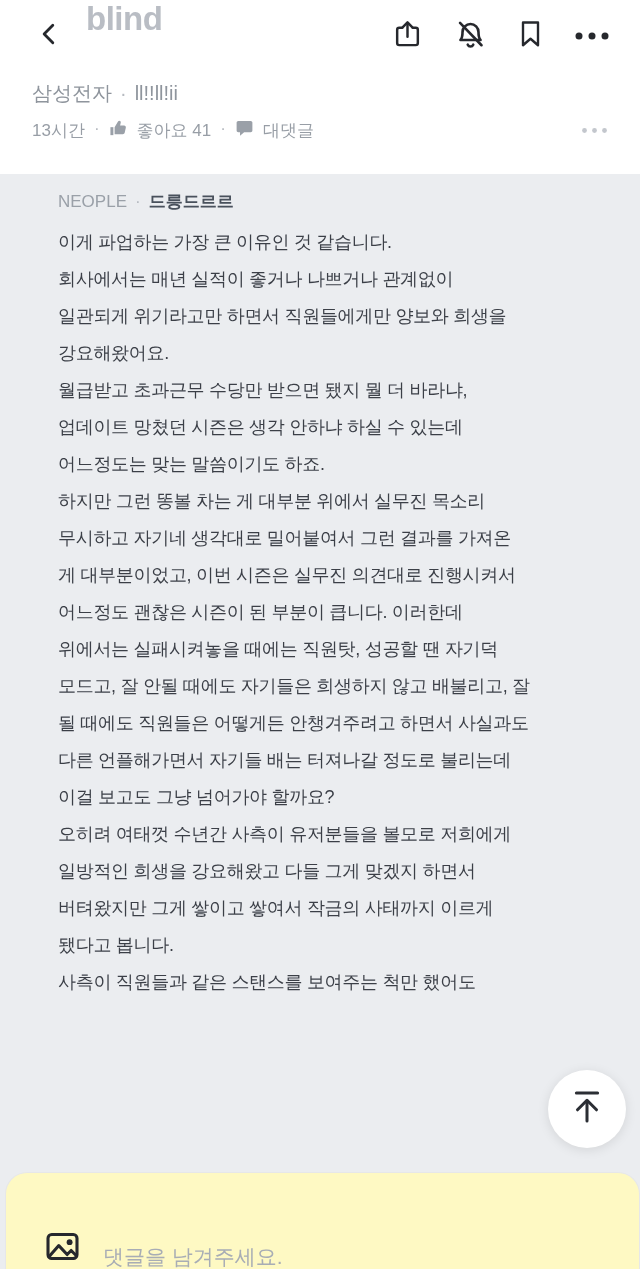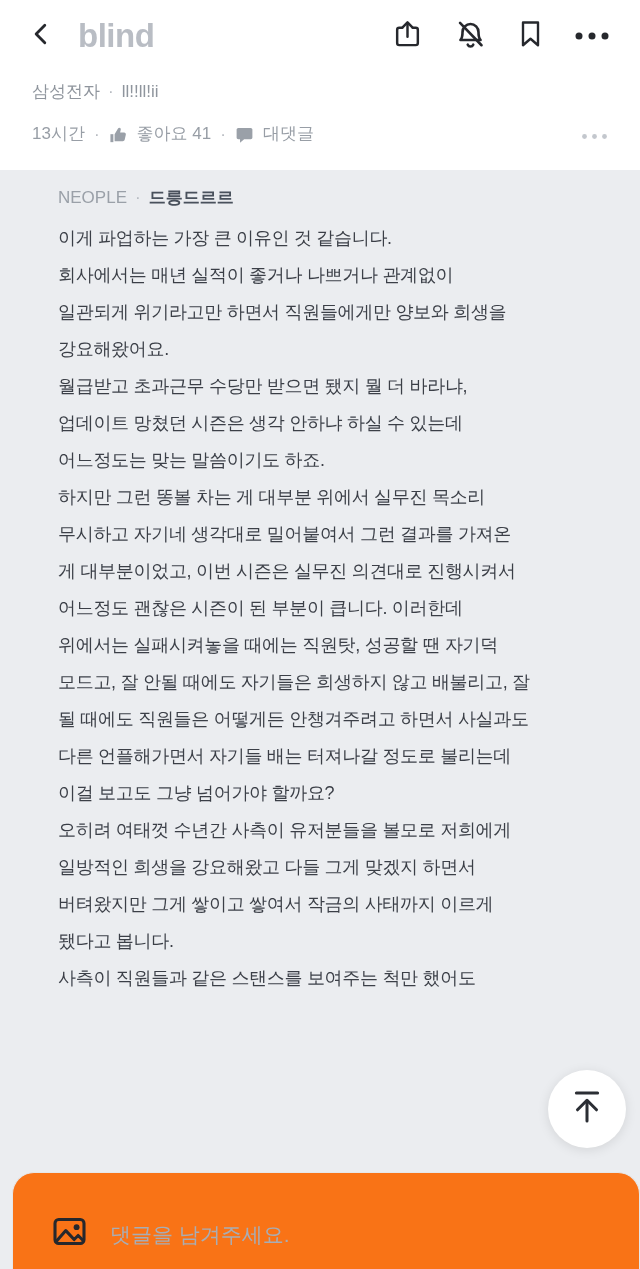--- a/index.html
+++ b/index.html
@@ -15,58 +15,58 @@
     overflow: hidden;
     display: flex;
     flex-direction: column;
   }
 
   
   .topbar {
     height: 72px;
     padding: 0 30px 0 28px;
     display: flex;
-    align-items: center;
     flex: 0 0 auto;
+    margin-left: 8px;
   }
   .back-btn { display: flex; align-items: center; cursor: pointer; }
   .logo {
     margin-left: 24px;
     font-size: 33px;
     font-weight: 700;
     letter-spacing: -0.5px;
     color: #b9bdc4;
   }
   .topbar-spacer { flex: 1; }
   .topbar-icons { display: flex; align-items: center; gap: 31px; }
   .topbar-icons .icon-btn { display: flex; align-items: center; cursor: pointer; }
 
   
   .post { padding: 0 32px; flex: 0 0 auto; }
   .post-author-row {
     margin-top: 8px;
     display: flex;
     align-items: center;
     gap: 8px;
-    font-size: 17px;
+    font-size: 20px;
     color: #8f959d;
   }
   .post-body {
     margin-top: 13px;
     font-size: 21px;
     line-height: 37px;
     letter-spacing: -0.3px;
     color: #3b3f47;
     white-space: pre;
   }
   .post-meta {
     margin-top: 12px;
     height: 30px;
     display: flex;
-    align-items: flex-end;
+    align-items: flex-start;
     gap: 9px;
     font-size: 17px;
     color: #989ea6;
   }
   .meta-icon { display: flex; align-items: center; }
   .meta-spacer { flex: 1; }
   .meta-more { display: flex; align-items: center; cursor: pointer; }
   .dot-sep { color: #b6bac0; }
 
   
@@ -107,31 +107,31 @@
     display: flex;
     align-items: center;
     justify-content: center;
     cursor: pointer;
     z-index: 5;
   }
 
   
   .composer {
     position: absolute;
-    left: 12px;
+    left: 5px;
     right: 0;
     bottom: 0;
     height: 97px;
-    background: #f97316;
+    background: #fef9c3;
     border: 1px solid #e6e7e9;
     border-bottom: none;
     border-radius: 22px 22px 0 0;
     padding: 24px 30px 0 38px;
     display: flex;
-    align-items: center;
+    align-items: flex-end;
     gap: 22px;
     z-index: 6;
   }
   .composer-input {
     flex: 1;
     border: none;
     outline: none;
     background: transparent;
     font-family: "Liberation Sans", "DejaVu Sans", sans-serif;
     font-size: 21px;

